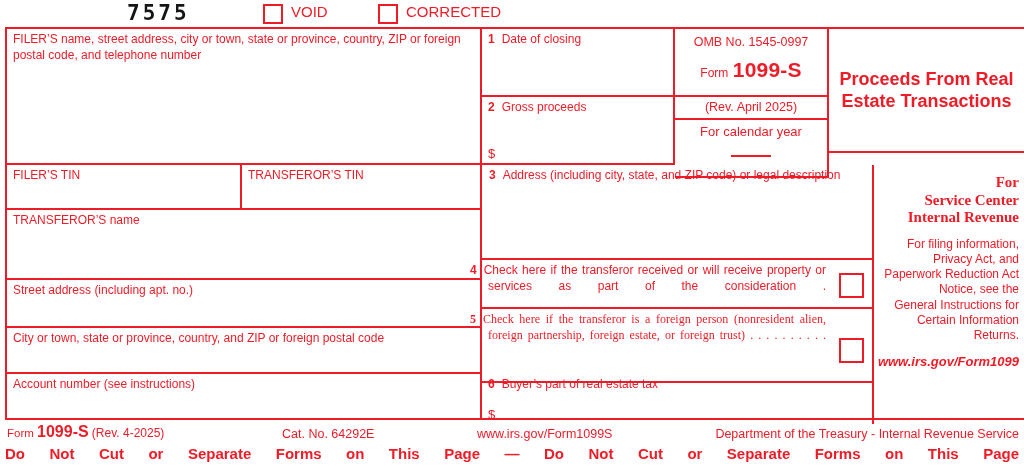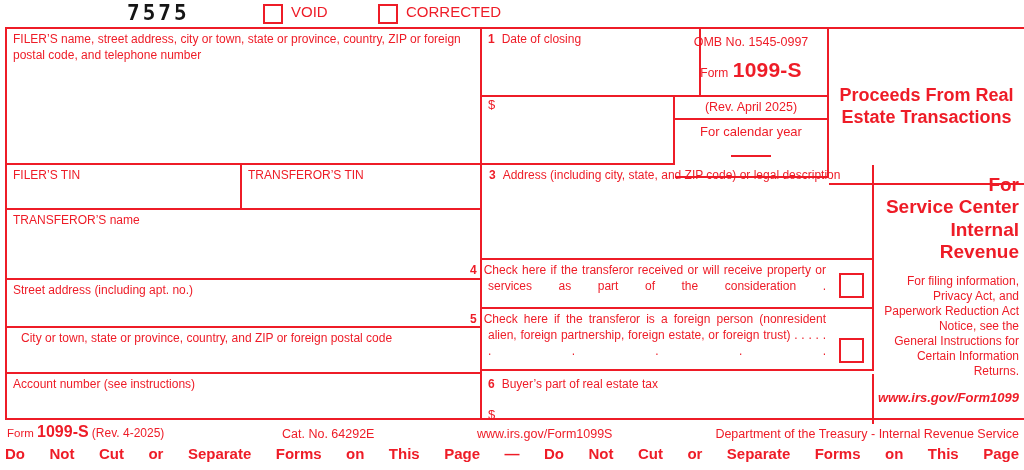--- a/index.html
+++ b/index.html
@@ -26,56 +26,56 @@
   .br { border-right-width:2px; }
   .bb { border-bottom-width:2px; }
   .lbl { font-size:12px; line-height:1.3; padding:3px 6px 0 6px; }
   .bnum { font-weight:bold; margin-right:7px; }
   .hang { padding-left:25px; text-indent:-18px; }
   .just { text-align:justify; text-align-last:justify; }
   .dollar { font-size:13px; padding:0 0 2px 6px; }
   .colflex { display:flex; flex-direction:column; justify-content:space-between; }
   
   #cell-filer           { left:7px;   top:29px;  width:475px; height:136px; }
-  #cell-box1            { left:482px; top:29px;  width:219px; height:68px; }
+  #cell-box1            { left:482px; top:29px;  width:193px; height:68px; }
   #cell-box2            { left:482px; top:97px;  width:193px; height:68px; }
   #cell-omb             { left:675px; top:29px;  width:154px; height:68px; text-align:center; }
   #cell-rev             { left:675px; top:97px;  width:154px; height:23px; text-align:center; }
   #cell-calyear         { left:675px; top:120px; width:154px; height:58px; text-align:center; }
-  #cell-title           { left:829px; top:29px;  width:195px; height:156px; display:flex; align-items:center; justify-content:center; }
+  #cell-title           { left:829px; top:29px;  width:195px; height:124px; display:flex; align-items:center; justify-content:center; }
   #cell-filer-tin       { left:7px;   top:165px; width:235px; height:45px; }
   #cell-transferor-tin  { left:242px; top:165px; width:240px; height:45px; }
   #cell-transferor-name { left:7px;   top:210px; width:475px; height:70px; }
   #cell-street          { left:7px;   top:280px; width:475px; height:48px; }
-  #cell-city            { left:7px;   top:328px; width:475px; height:46px;padding-left:8px; }
+  #cell-city            { left:7px;   top:328px; width:475px; height:46px; }
   #cell-account         { left:7px;   top:374px; width:475px; height:44px; }
   #cell-box3            { left:482px; top:165px; width:392px; height:95px; }
   #cell-box4            { left:482px; top:260px; width:392px; height:49px; }
-  #cell-box5            { left:482px; top:309px; width:392px; height:62px; }
+  #cell-box5            { left:482px; top:309px; width:392px; height:74px;font-family:Liberation Serif, serif; }
   #cell-box6            { left:482px; top:374px; width:392px; height:50px; }
   #cell-copya           { left:874px; top:165px; width:150px; height:253px; text-align:right; padding:9px 5px 0 2px; }
   
   .omb-no { font-size:12.5px; padding-top:6px; }
   .omb-form-line { margin-top:9px; }
   .form-word-sm { font-size:12px; }
   .form-num-lg { font-size:21px; font-weight:bold; letter-spacing:0.2px; }
   .rev-line { font-size:12.5px; padding-top:3px; }
   .calyear { font-size:13px; padding-top:4px; }
   .blank-line { width:40px; border-bottom:2px solid var(--red); height:16px; margin:0 auto; }
   
   .main-title { font-size:18px; font-weight:bold; line-height:1.25; text-align:center; padding:0 2px; }
   
   .check-text { font-size:12px; line-height:1.33; padding:3px 46px 0 6px; }
   .cb-big { width:21px; height:21px; border:2px solid var(--red); background:#fff; position:absolute; }
   #checkbox-4 { left:839px; top:273px; }
   #checkbox-5 { left:839px; top:338px; }
   .nowrap { white-space:nowrap; }
   
   .copya-title { font-size:16px; font-weight:bold; margin-bottom:7px; }
-  .copya-for  { font-size:19px; font-weight:bold; line-height:1.18; }
+  .copya-for  { font-size:15px; font-weight:bold; line-height:1.18;font-family:Liberation Serif, serif; }
   .copya-info { font-size:12px; line-height:1.26; margin-top:10px; }
   .copya-info-bold { font-size:12px; font-weight:normal; line-height:1.26; }
   .copya-url  { font-size:13px; font-weight:bold; font-style:italic; margin-top:11px; }
   
   #footer-form-line { left:7px; top:423px; font-size:11.5px; }
   .footer-form-num { font-size:16px; font-weight:bold; }
   .footer-rev { font-size:12px; }
   #footer-cat { left:282px; top:427px; font-size:12.5px; }
   #footer-url { left:477px; top:427px; font-size:12.5px; }
   #footer-dept { right:5px; top:427px; font-size:12.5px; }
@@ -95,20 +95,21 @@
 
 <div class="cell br bb" id="cell-filer">
   <div class="lbl">FILER’S name, street address, city or town, state or province, country, ZIP or foreign postal code, and telephone number</div>
 </div>
 
 <div class="cell br bb" id="cell-box1">
   <div class="lbl"><span class="bnum">1</span><span>Date of closing</span></div>
 </div>
 
 <div class="cell br bb colflex" id="cell-box2">
+  <div class="lbl"><span class="bnum">2</span><span>Gross proceeds</span></div>
   <div class="dollar">$</div>
 </div>
 
 <div class="cell br bb" id="cell-omb">
   <div class="omb-no">OMB No. 1545-0997</div>
   <div class="omb-form-line">
     <span class="form-word-sm">Form</span>
     <span class="form-num-lg">1099-S</span>
   </div>
 </div>

